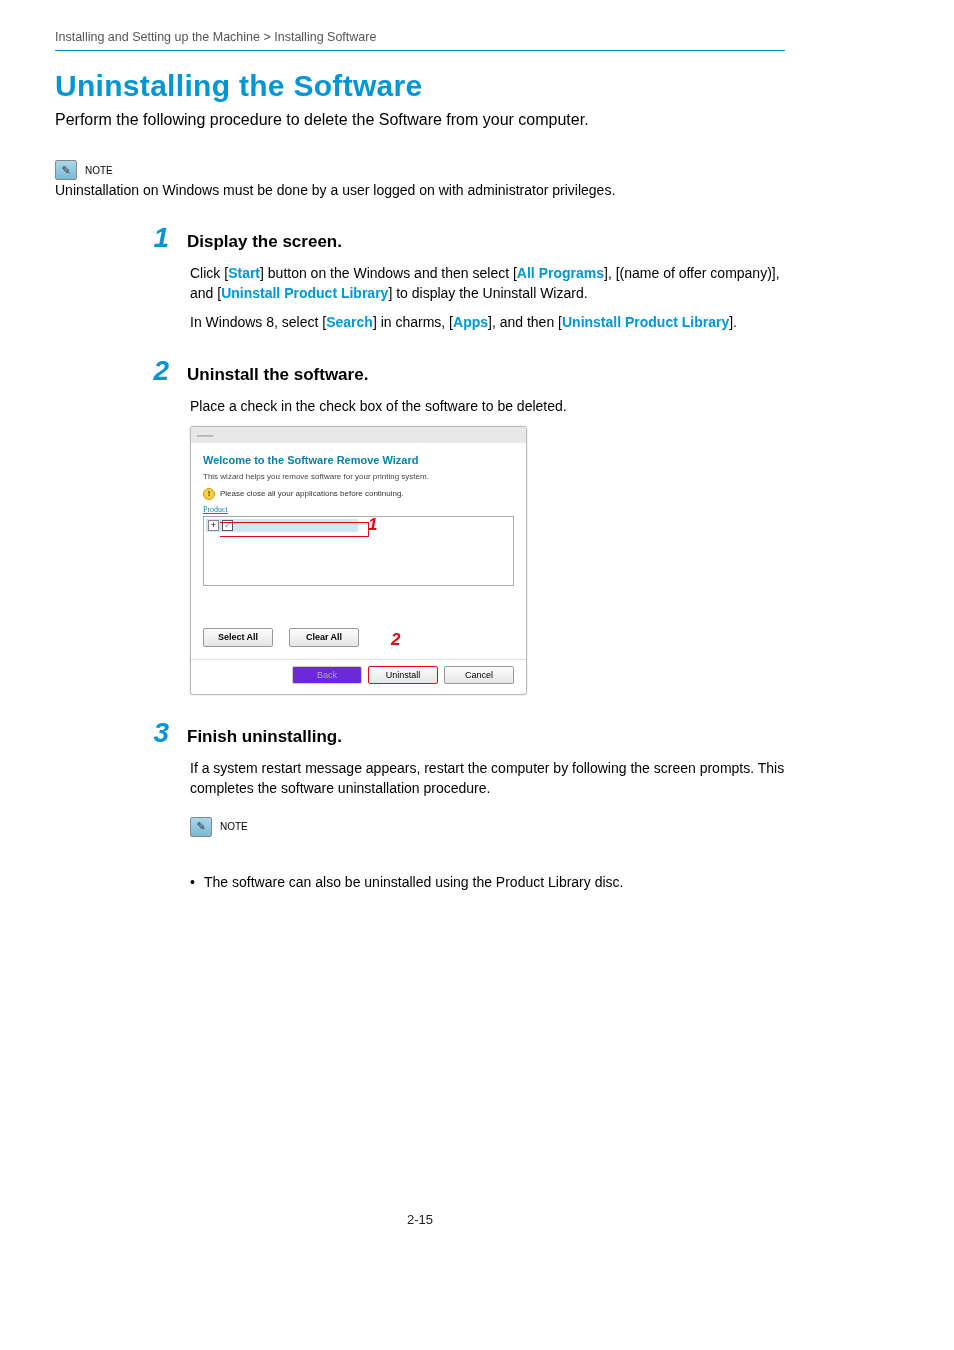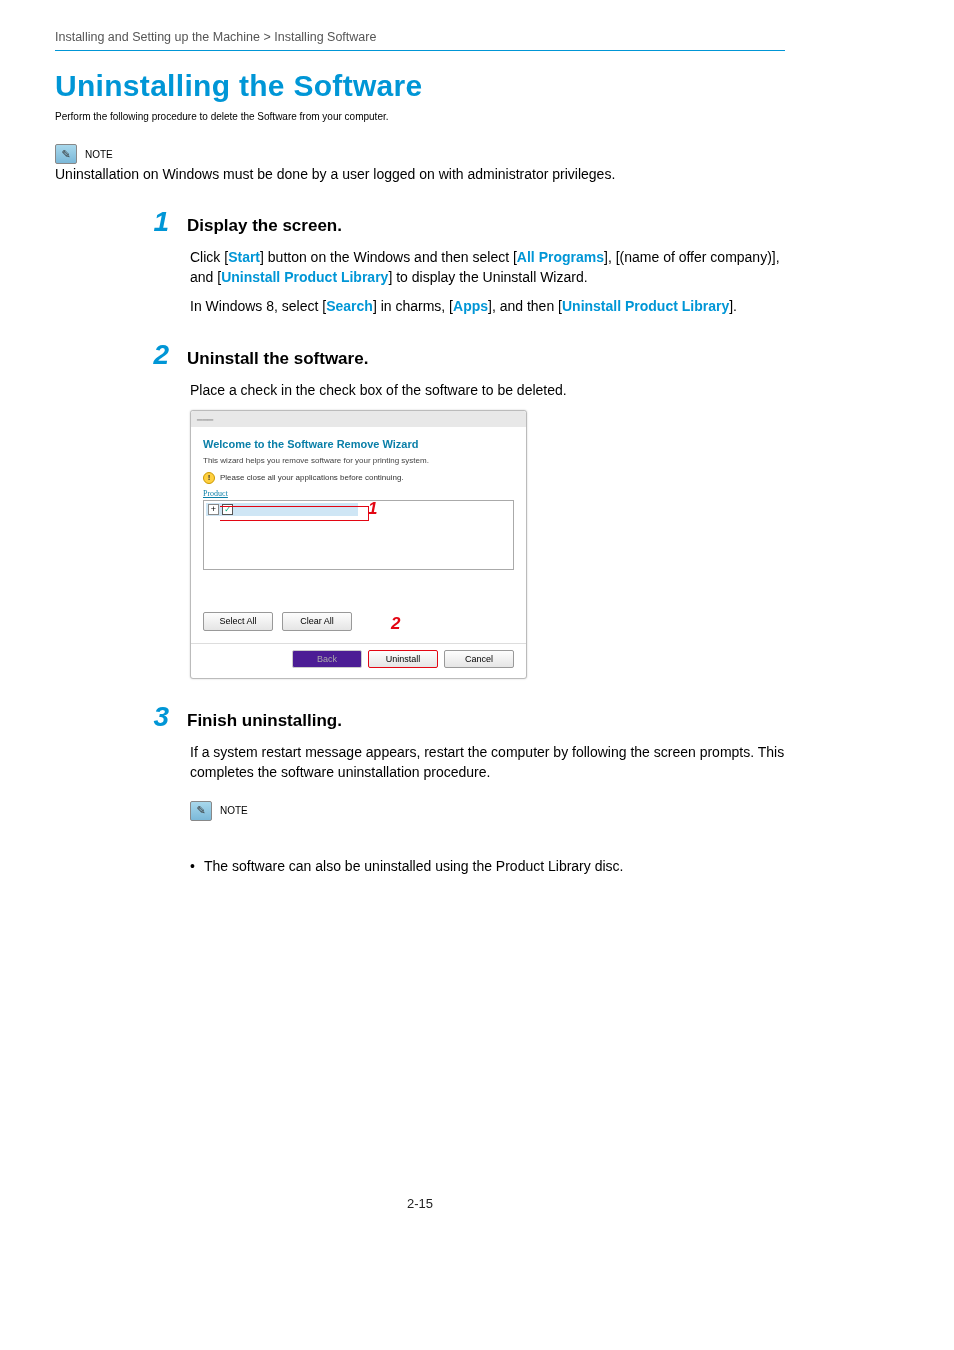--- a/index.html
+++ b/index.html
@@ -26,22 +26,22 @@
   }
   .h1-title {
     font-family: Arial, Helvetica, sans-serif;
     font-weight: 900;
     font-size: 30px;
     color: #0096d6;
     letter-spacing: 0.3px;
     margin: 0 0 8px 0;
   }
   .intro-text {
-    font-size: 10px;
-    margin-bottom: 22px;
+    font-size: 16px;
+    margin-bottom: 31px;
   }
   .note-box {
     margin-bottom: 24px;
   }
   .note-header {
     display: flex;
     align-items: center;
     gap: 8px;
     margin-bottom: 2px;
   }
@@ -187,42 +187,43 @@
     left:-148px;
     top:9px;
     width:148px;
     height:13px;
     border:1.5px solid #e30613;
     border-left:none;
     pointer-events:none;
   }
   .wiz-bottom {
     display:flex;
-    gap:9px;
+    gap:16px;
     position:relative;
+    font-weight:bold;
   }
   .wiz-btn {
     border:1px solid #999;
     background:linear-gradient(#fdfdfd,#e5e5e5);
     border-radius:2px;
     font-size:9px;
     padding:2px 10px;
     text-align:center;
     min-width:48px;
   }
   .wiz-footer {
     display:flex;
     justify-content:flex-end;
     gap:6px;
     padding:6px 12px 10px;
     border-top:1px solid #ddd;
     position:relative;
   }
   .wiz-footer .wiz-btn.ghost {
-    background:#4c1d95;color:#aaa;border-color:#ccc;
+    background:#6d28d9;color:#aaa;border-color:#ccc;
   }
   .wiz-footer .wiz-btn.uninstall {
     border:1.5px solid #e30613;
   }
   .callout.c2 {
     top:-32px; left:200px;
     font-size:17px;
   }
   ul.note-list {
     list-style: none;

